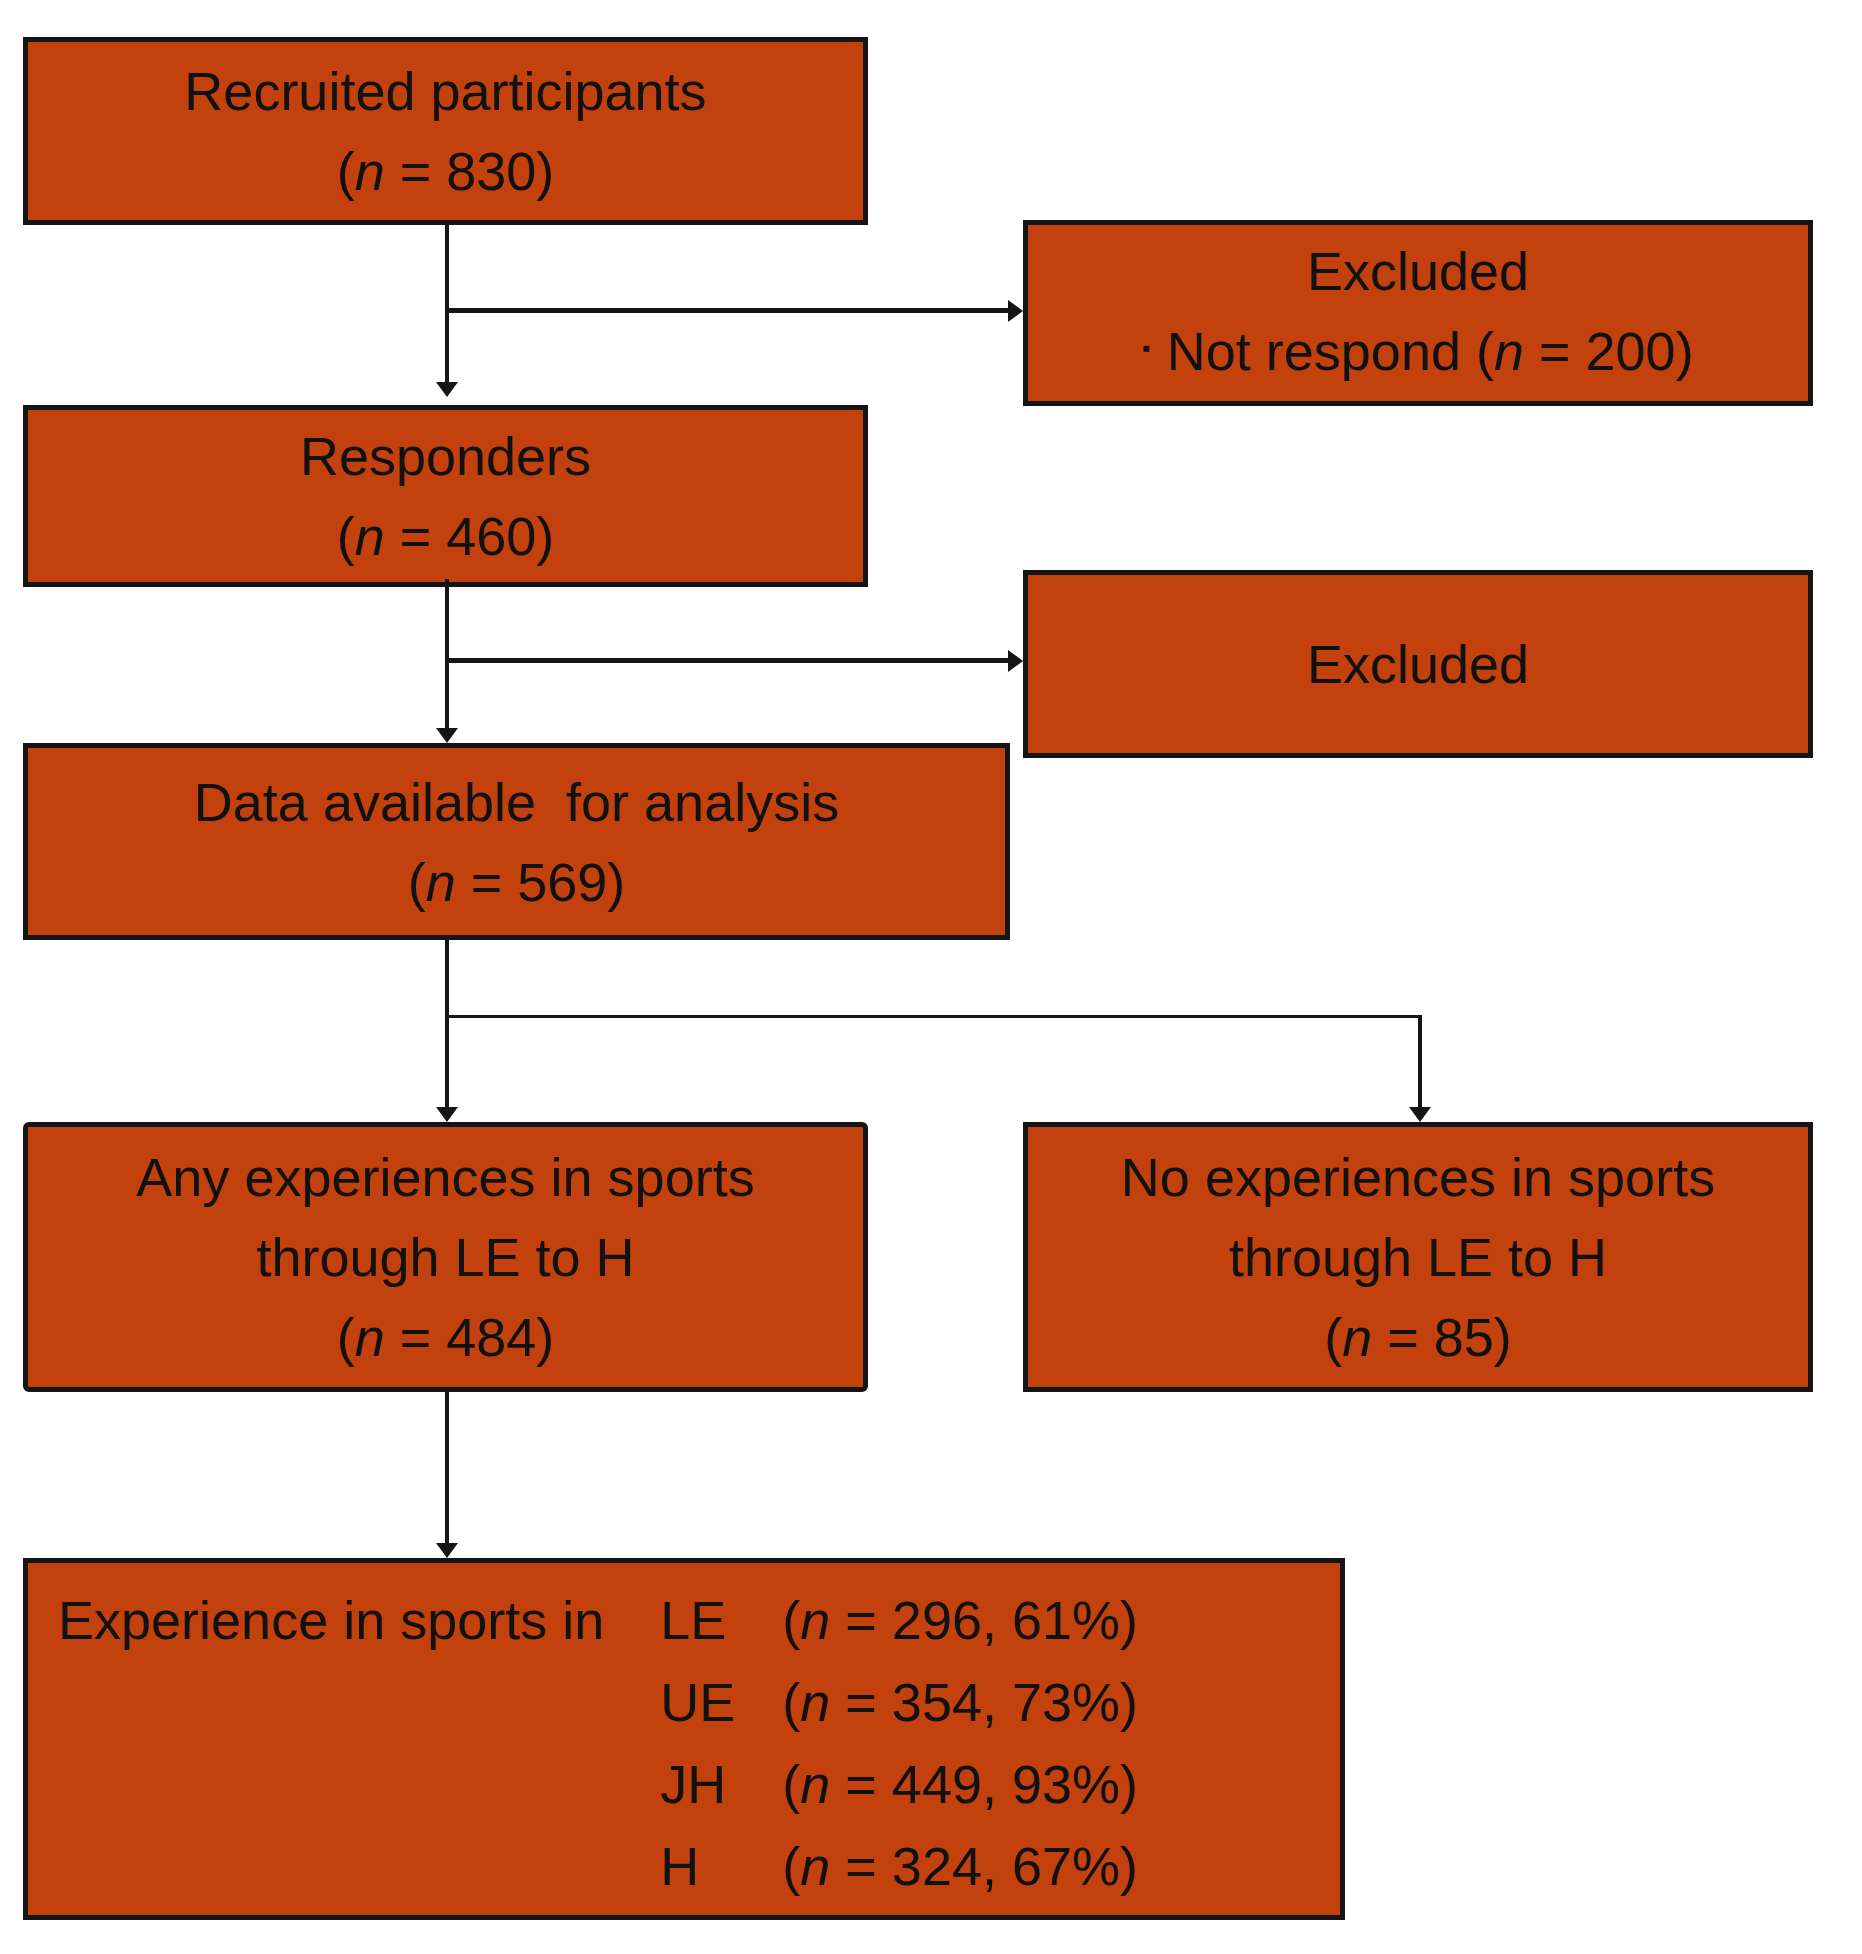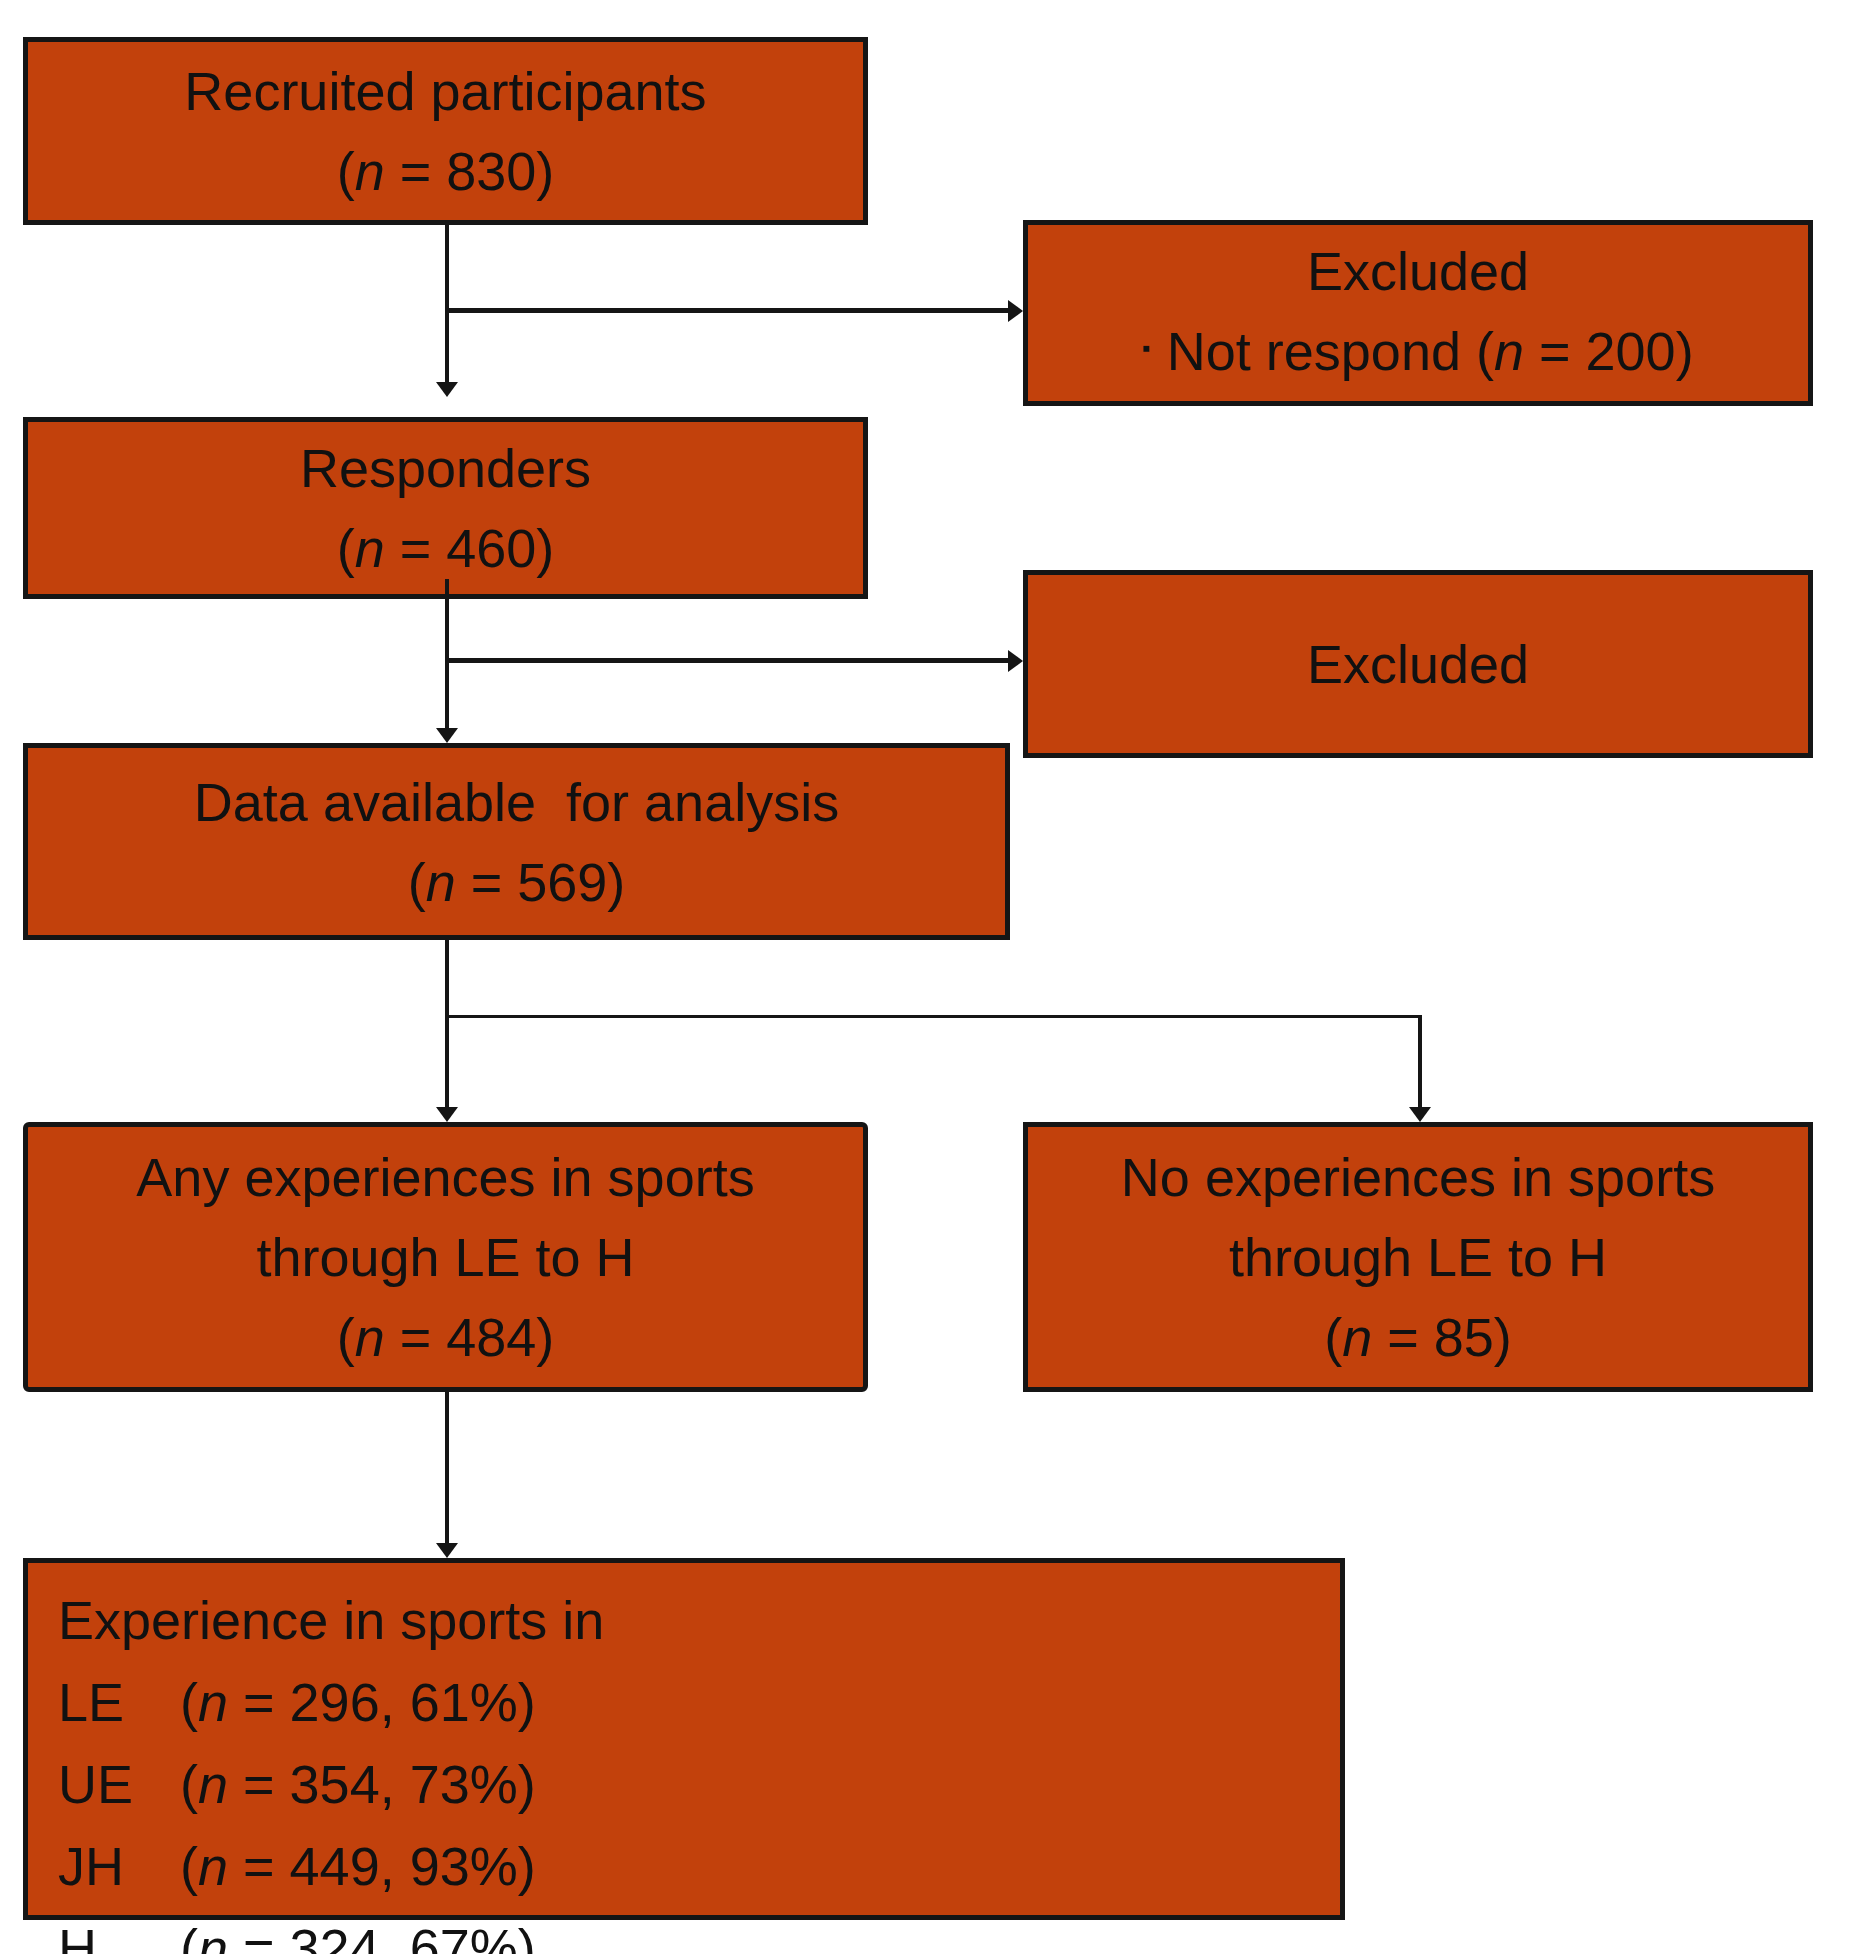--- a/index.html
+++ b/index.html
@@ -41,21 +41,21 @@
     border-right:11px solid transparent;
     border-top:15px solid #151515;
   }
   .arrow-right{
     position:absolute; width:0; height:0;
     border-top:11px solid transparent;
     border-bottom:11px solid transparent;
     border-left:15px solid #151515;
   }
   .box-h{
-    flex-direction:column;
+    flex-direction:row;
     justify-content:flex-start;
     align-items:flex-start;
     text-align:left;
     padding:16px 30px;
     line-height:82px;
   }
   .exp-label{ margin-right:56px; }
   .rows .rowline{ display:flex; }
   .rows .level{ width:122px; }
 </style>
@@ -73,21 +73,21 @@
   <div class="arrow-down" style="left:436px; top:382px;"></div>
 
   <div class="hline" style="left:447px; top:308px; width:563px; height:5px;"></div>
   <div class="arrow-right" style="left:1008px; top:300px;"></div>
 
   <div class="box" style="left:1023px; top:220px; width:790px; height:186px;">
     <div class="line">Excluded</div>
     <div class="line"><span class="bullet">▪</span><span>Not respond </span><span>(</span><span class="iv">n</span><span> = 200)</span></div>
   </div>
 
-  <div class="box" style="left:23px; top:417px; width:845px; height:182px;">
+  <div class="box" style="left:23px; top:405px; width:845px; height:182px;">
     <div class="line">Responders</div>
     <div class="line"><span>(</span><span class="iv">n</span><span> = 460)</span></div>
   </div>
 
   <div class="vline" style="left:445px; top:579px; width:4px; height:150px;"></div>
   <div class="arrow-down" style="left:436px; top:728px;"></div>
 
   <div class="hline" style="left:447px; top:658px; width:563px; height:5px;"></div>
   <div class="arrow-right" style="left:1008px; top:650px;"></div>
 

